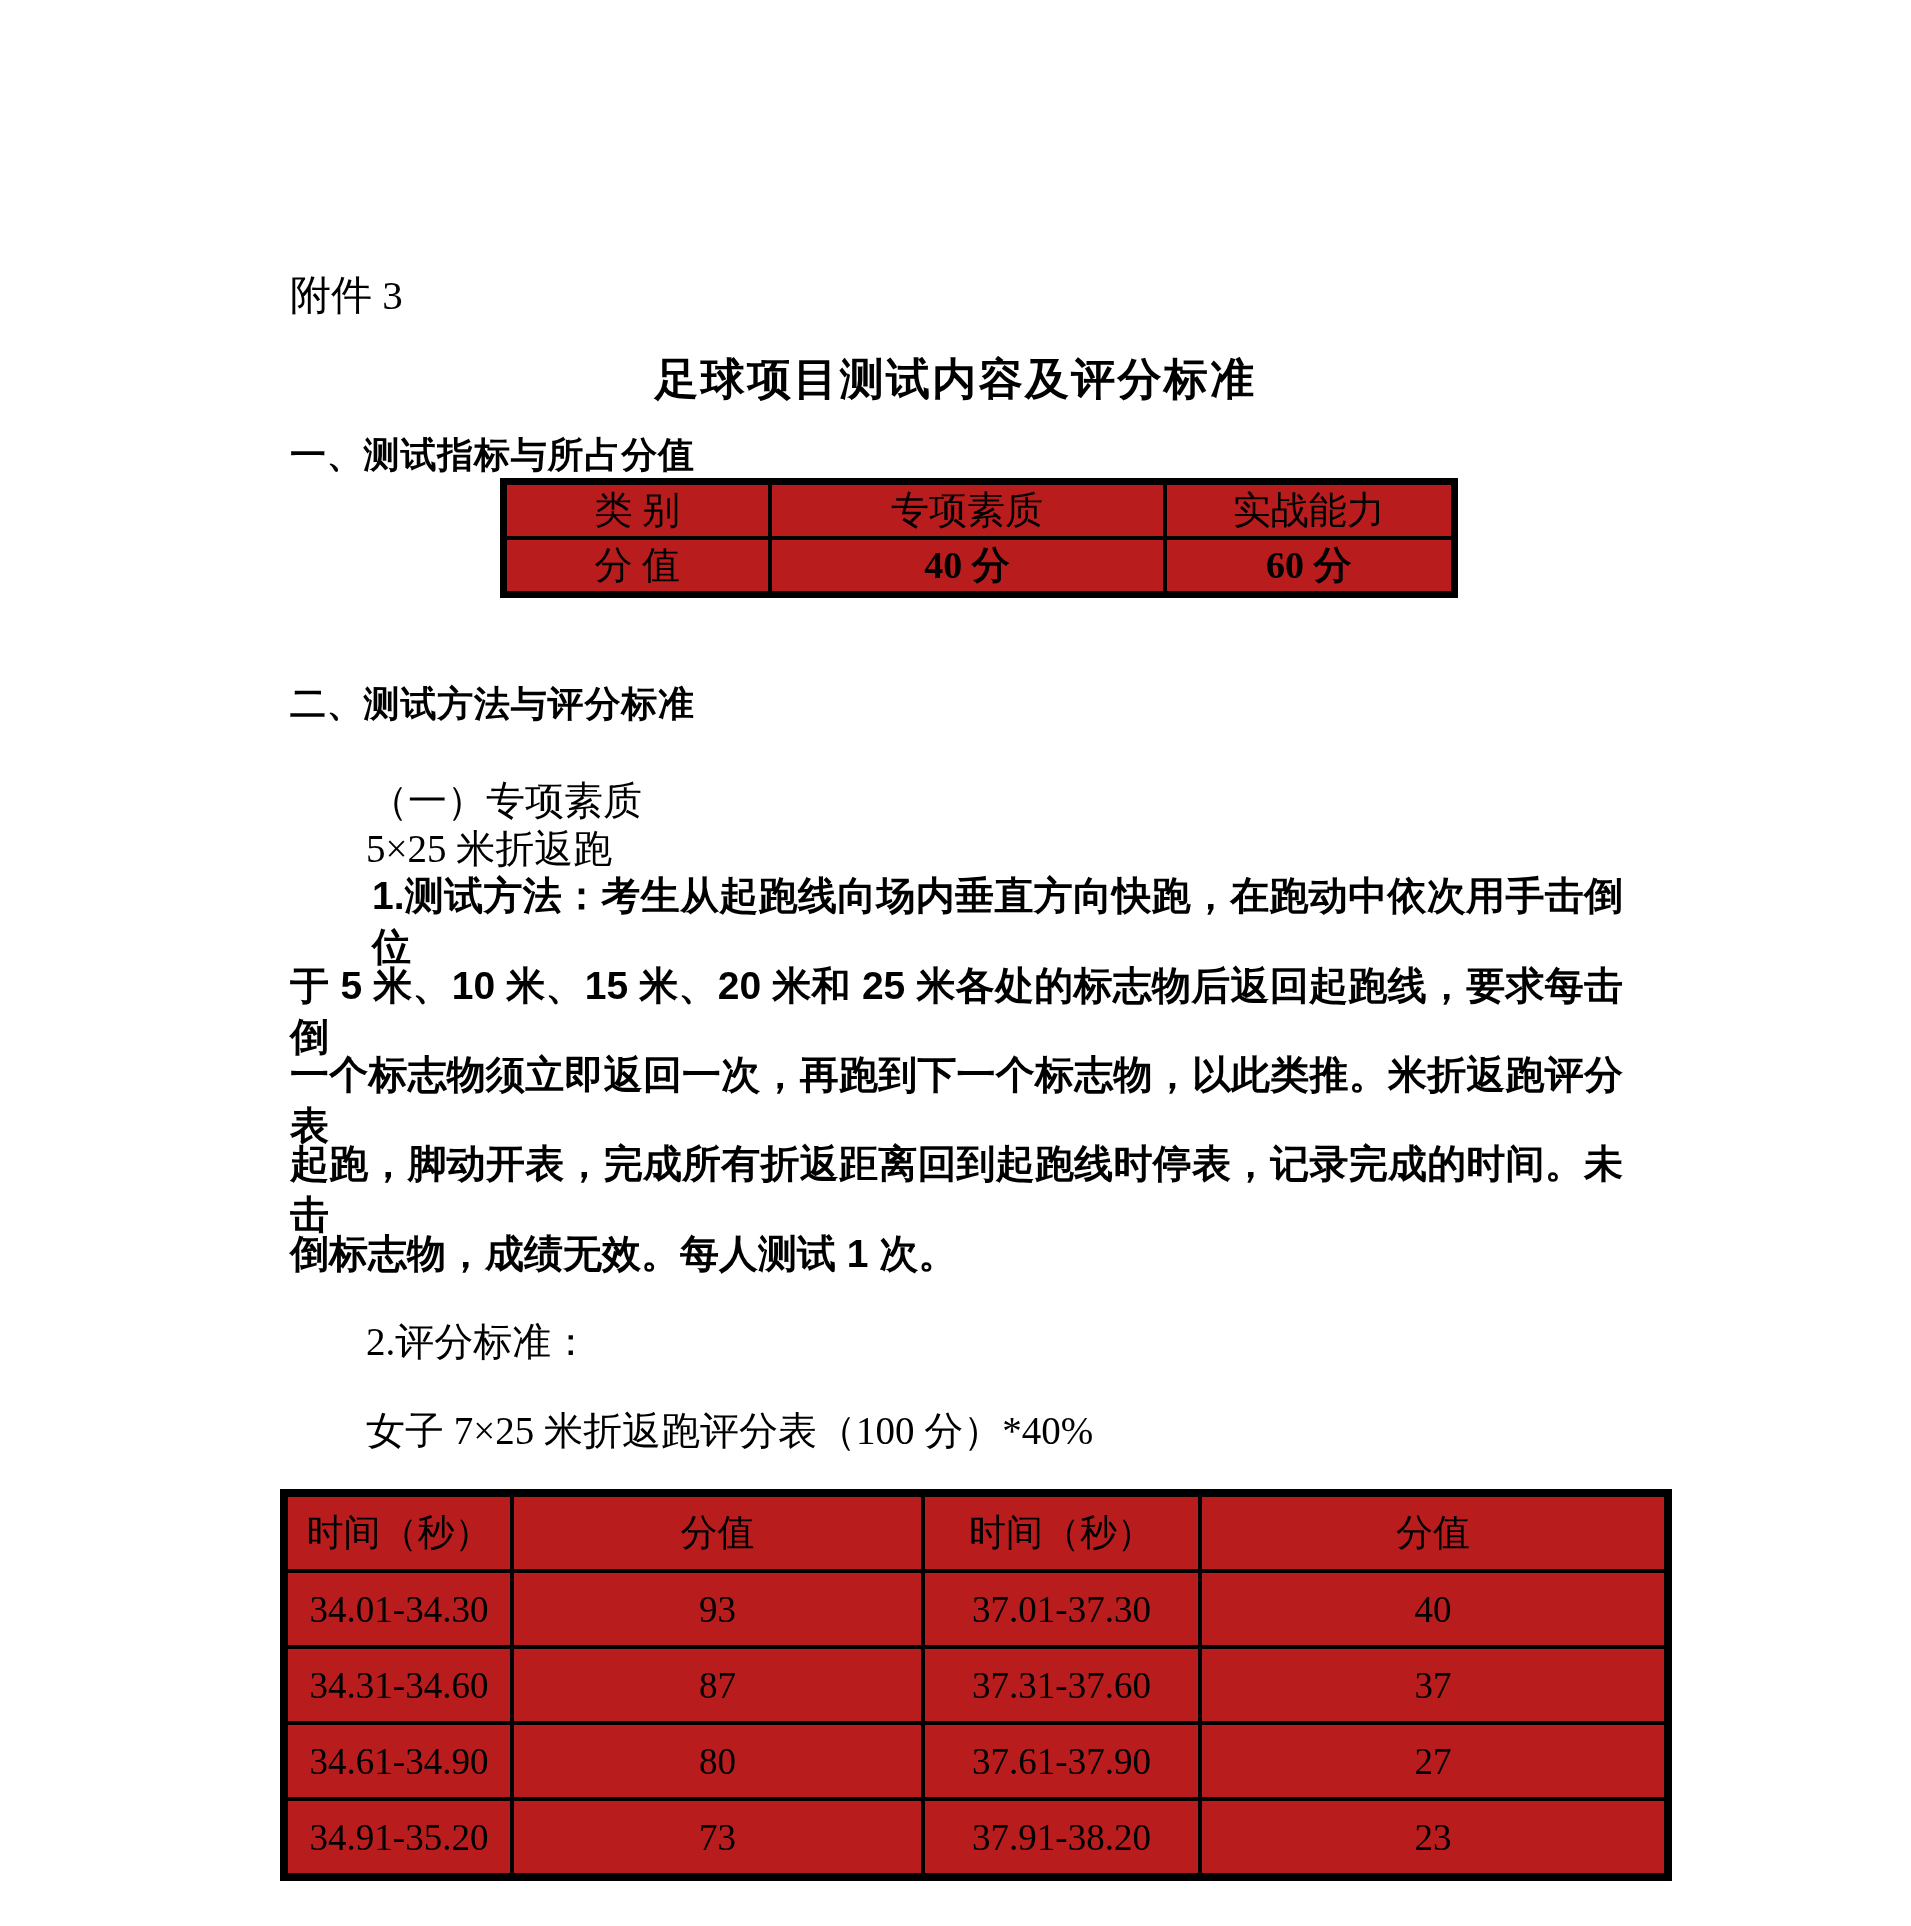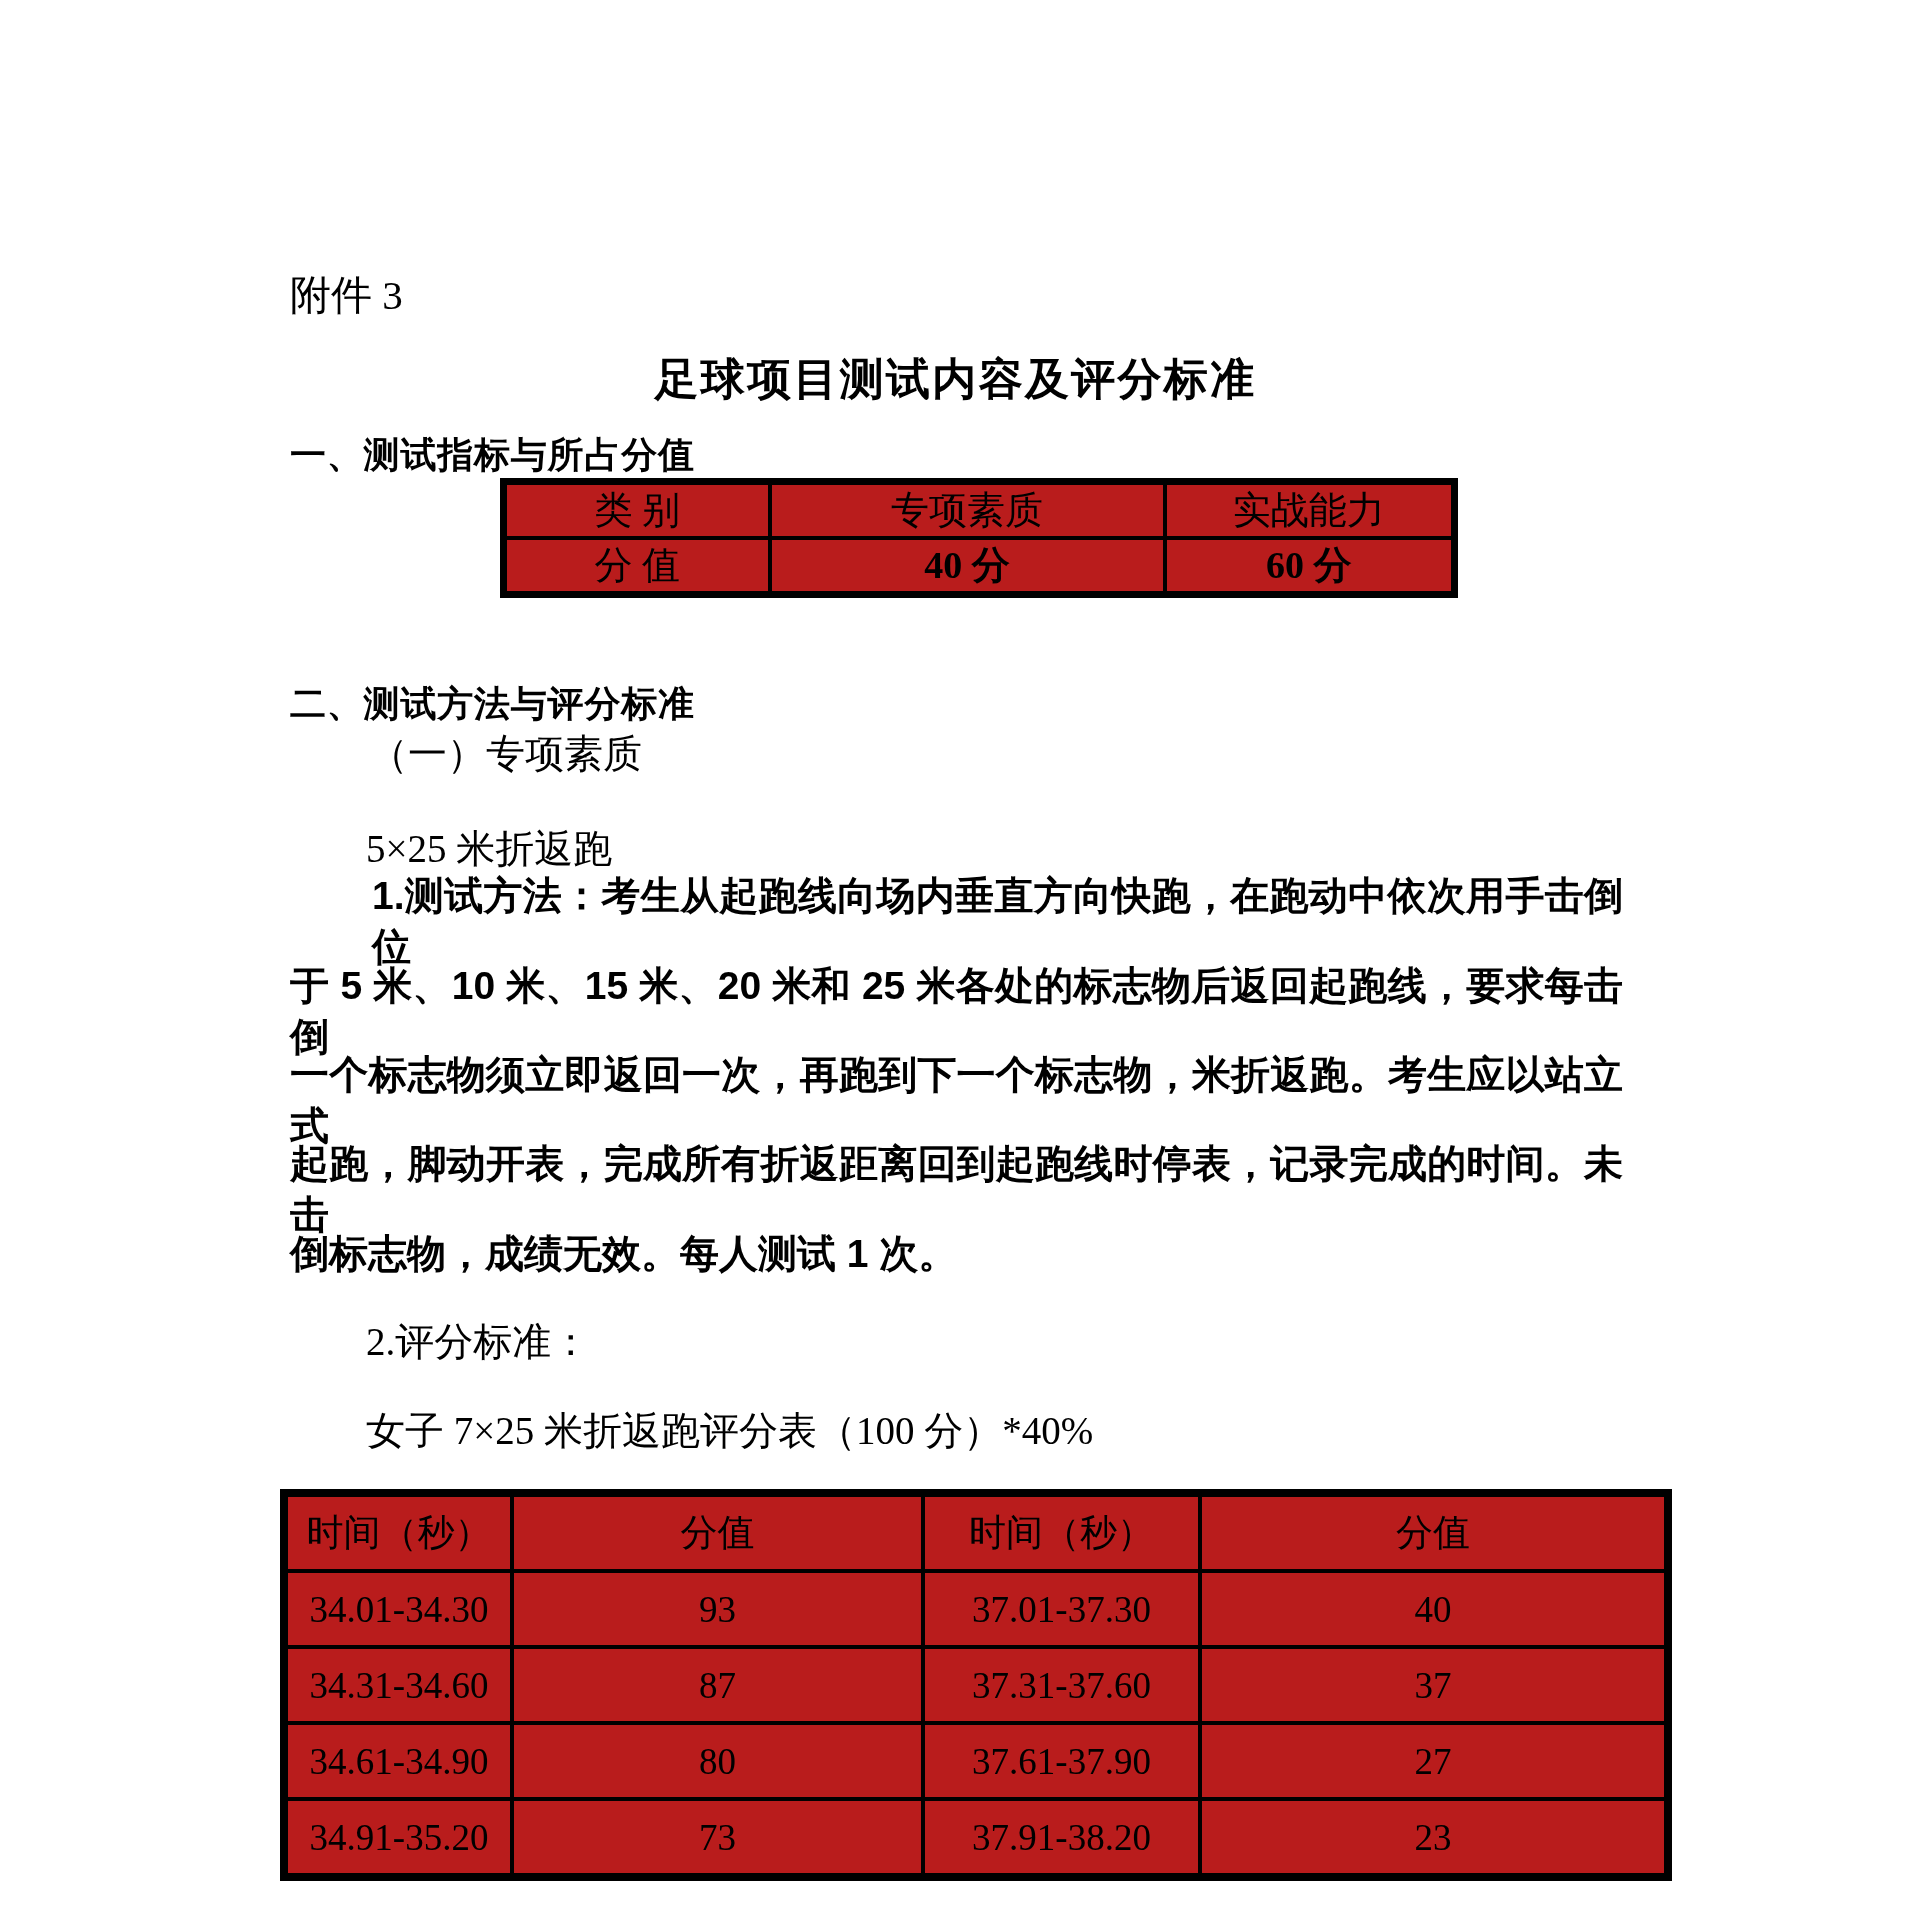--- a/index.html
+++ b/index.html
@@ -87,27 +87,27 @@
       <tr>
         <td>分  值</td>
         <td class="b">40 分</td>
         <td class="b">60 分</td>
       </tr>
     </tbody>
   </table>
 
   <div class="h1" style="top:681px">二、测试方法与评分标准</div>
 
-  <div class="body-serif" style="top:729px;left:369px">（一）专项素质</div>
+  <div class="body-serif" style="top:776px;left:369px">（一）专项素质</div>
 
   <div class="body-serif" style="top:824px;left:366px">5×25 米折返跑</div>
 
   <div class="pline pfirst" style="top:871px">1.测试方法：考生从起跑线向场内垂直方向快跑，在跑动中依次用手击倒位</div>
   <div class="pline" style="top:961px">于 5 米、10 米、15 米、20 米和 25 米各处的标志物后返回起跑线，要求每击倒</div>
-  <div class="pline" style="top:1050px">一个标志物须立即返回一次，再跑到下一个标志物，米折返跑。考生应以站立式</div>
+  <div class="pline" style="top:1050px">一个标志物须立即返回一次，再跑到下一个标志物，以此类推。米折返跑评分表</div>
   <div class="pline" style="top:1139px">起跑，脚动开表，完成所有折返距离回到起跑线时停表，记录完成的时间。未击</div>
   <div class="pline plast" style="top:1229px">倒标志物，成绩无效。每人测试 1 次。</div>
 
   <div class="body-serif" style="top:1317px;left:366px">2.评分标准：</div>
 
   <div class="body-serif" style="top:1406px;left:366px">女子 7×25 米折返跑评分表（100 分）*40%</div>
 
   <table class="score-table">
     <colgroup>
         <col style="width:228px">

